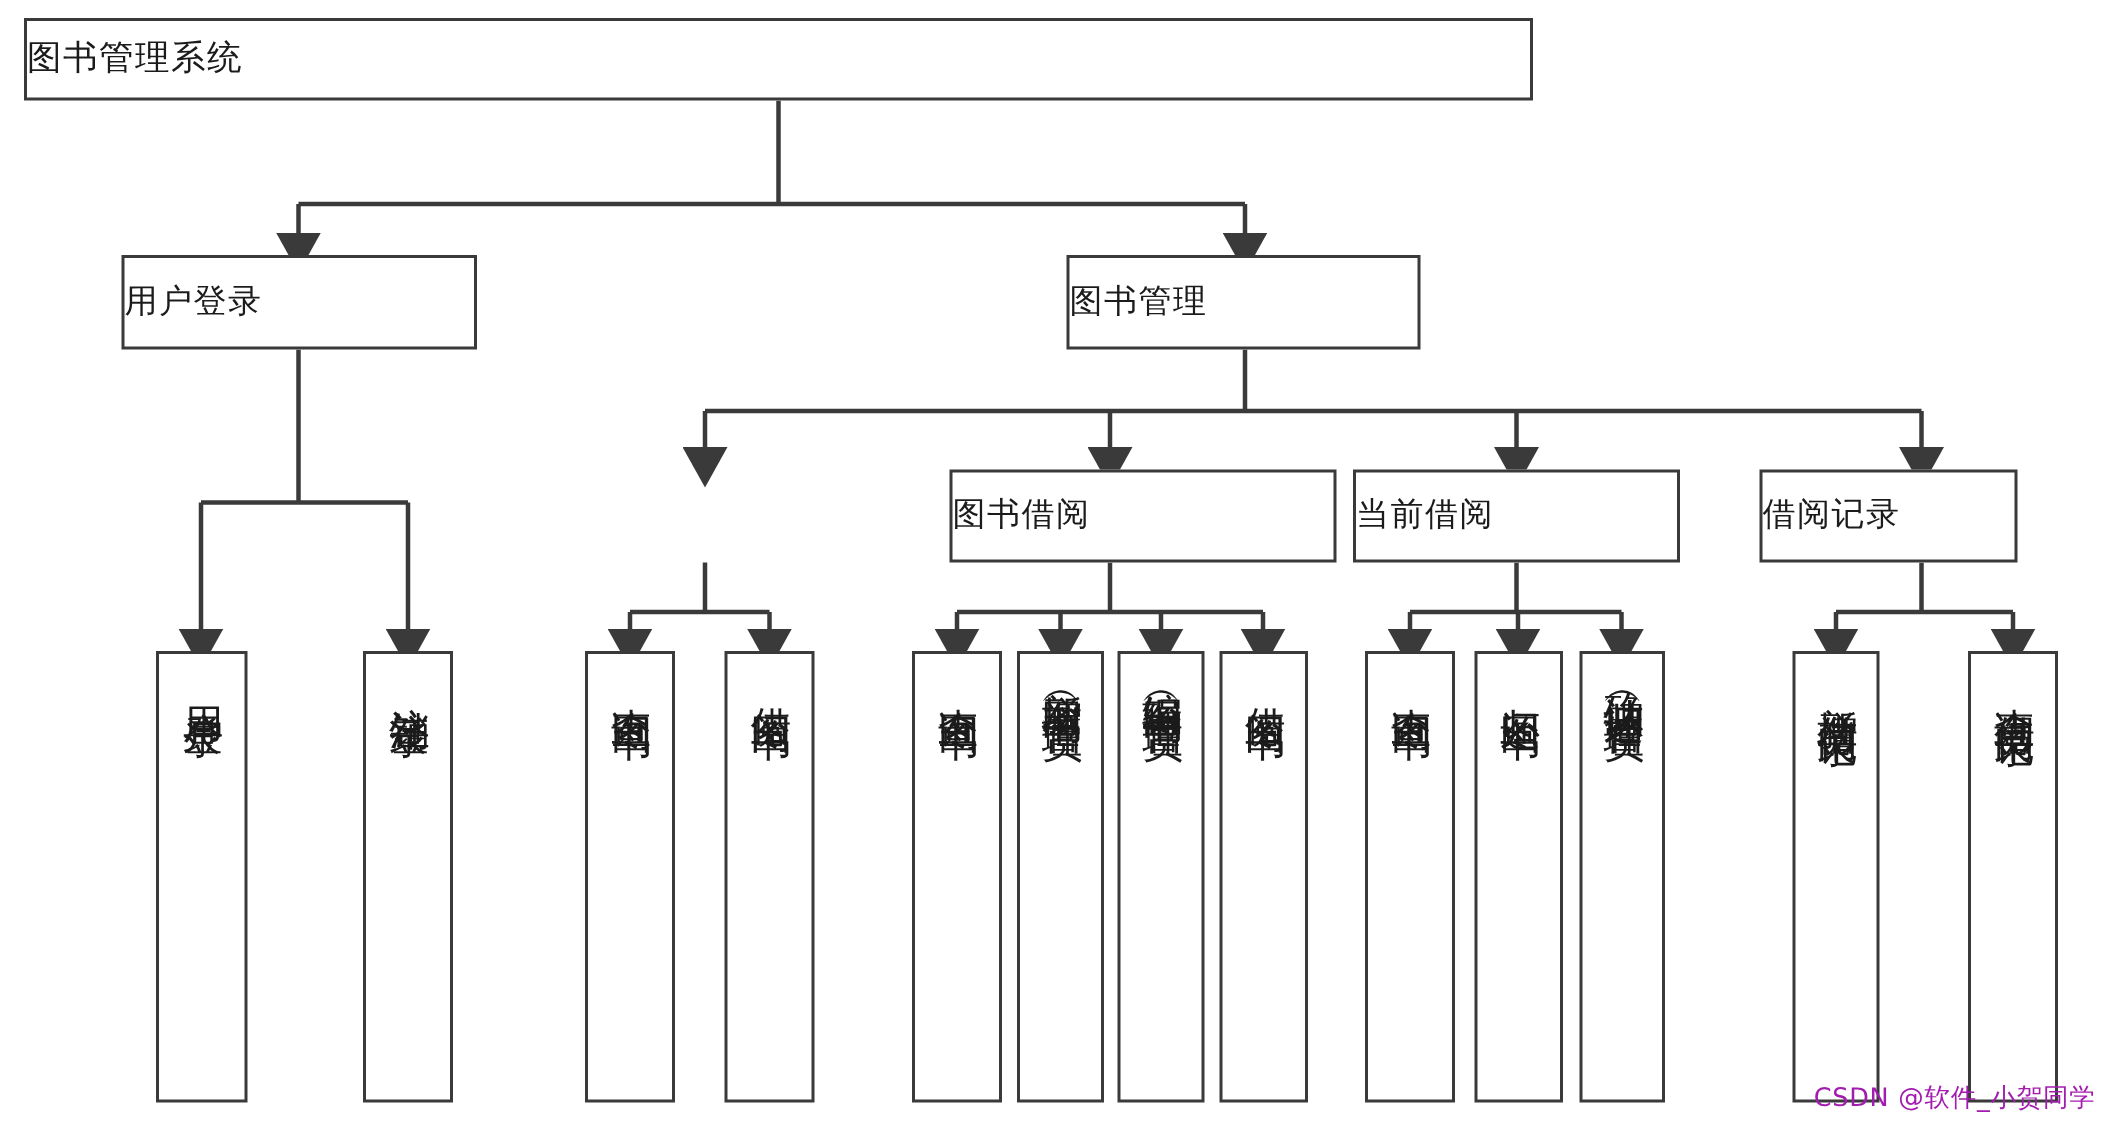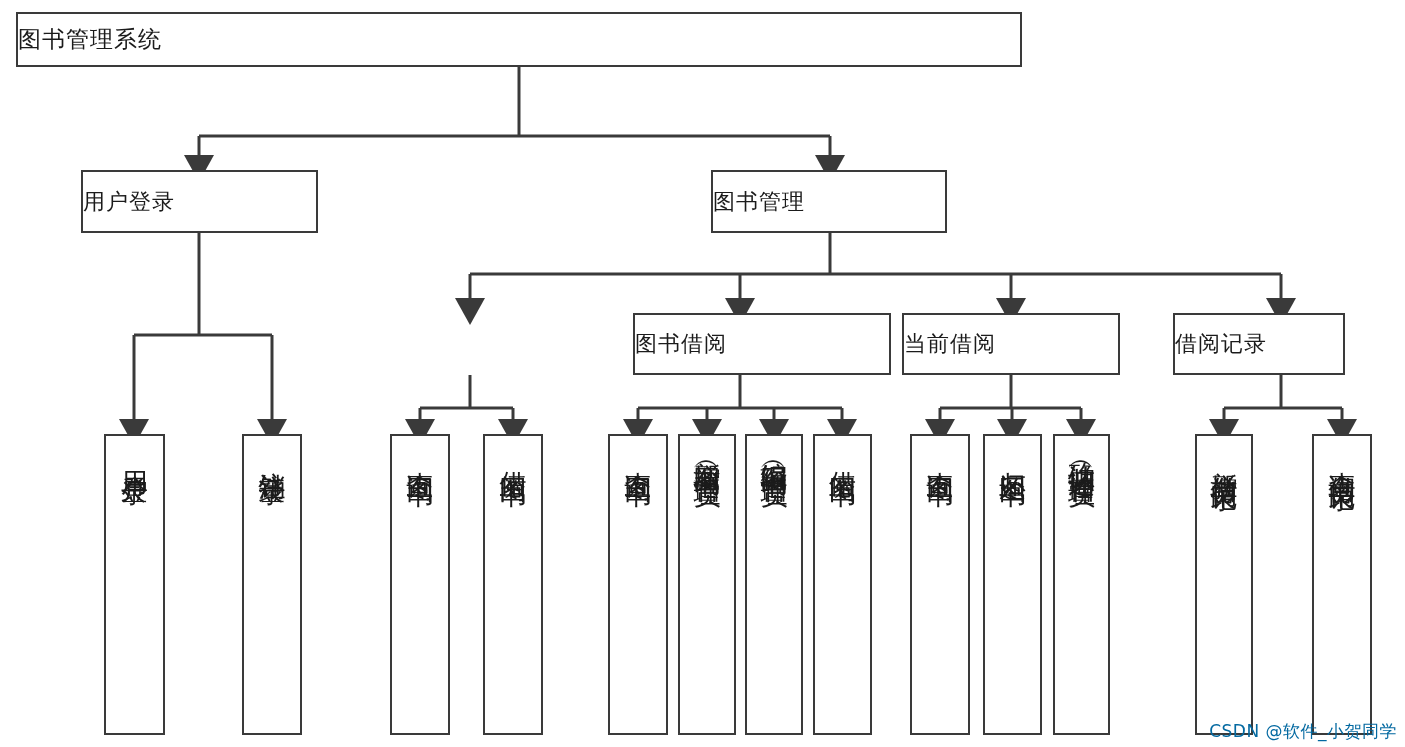--- a/index.html
+++ b/index.html
@@ -54,21 +54,21 @@
     font-size: 27px;
     letter-spacing: 3px;
     text-align: left;
   }
   .node.root .label { font-size: 23px; }
   .watermark {
     position: absolute;
     right: 8px;
     bottom: 4px;
     font-size: 17px;
-    color: #0369a1;
+    color: #a21caf;
     letter-spacing: 0.5px;
     white-space: pre;
   }
 </style>
 </head>
 <body>
 
 <div id="canvas">
 
   <svg class="edges" viewBox="0 0 1405 747" xmlns="http://www.w3.org/2000/svg">

